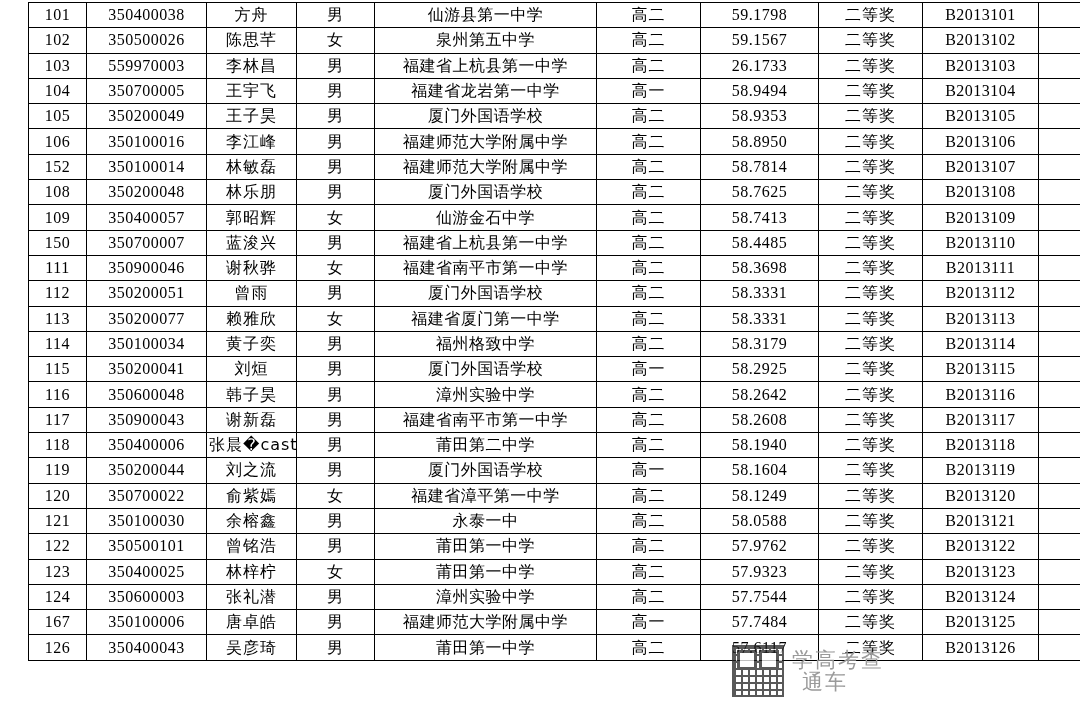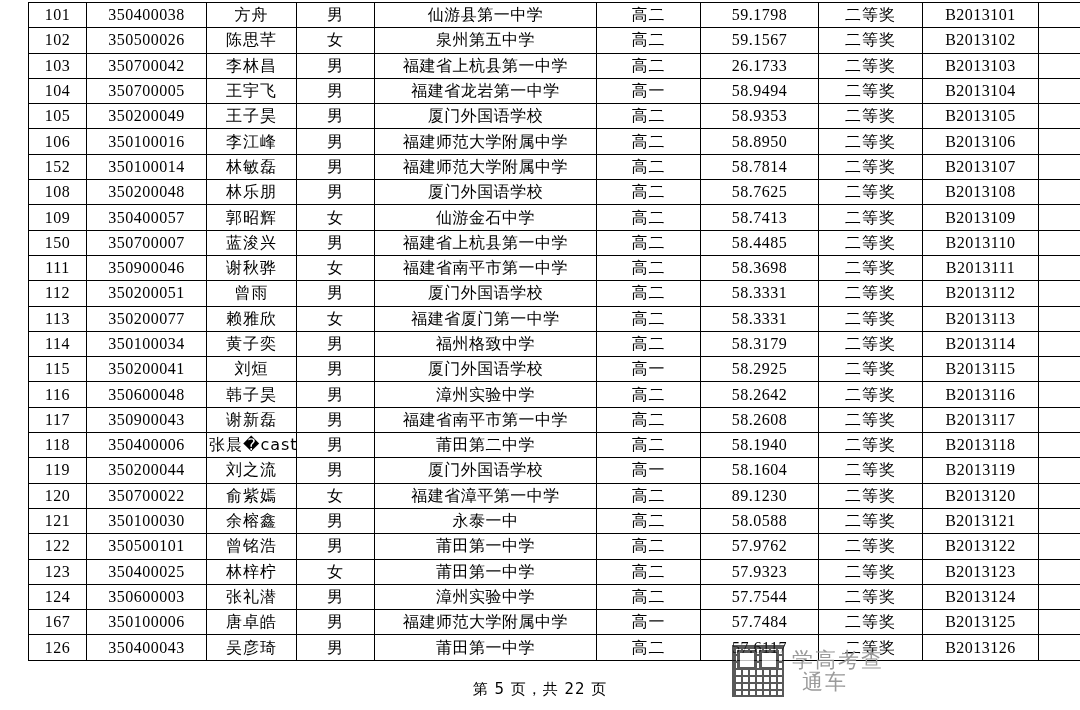--- a/index.html
+++ b/index.html
@@ -174,21 +174,21 @@
           <td class="cn">女</td>
           <td class="school">泉州第五中学</td>
           <td class="cn">高二</td>
           <td class="score">59.1567</td>
           <td class="cn">二等奖</td>
           <td class="num">B2013102</td>
           <td class="blank"></td>
         </tr>
         <tr>
           <td class="num">103</td>
-          <td class="num">350700042</td>
+          <td class="num">559970003</td>
           <td class="cn">李林昌</td>
           <td class="cn">男</td>
           <td class="school">福建省上杭县第一中学</td>
           <td class="cn">高二</td>
           <td class="score">26.1733</td>
           <td class="cn">二等奖</td>
           <td class="num">B2013103</td>
           <td class="blank"></td>
         </tr>
         <tr>
@@ -383,21 +383,21 @@
           <td class="num">B2013119</td>
           <td class="blank"></td>
         </tr>
         <tr>
           <td class="num">120</td>
           <td class="num">350700022</td>
           <td class="cn">俞紫嫣</td>
           <td class="cn">女</td>
           <td class="school">福建省漳平第一中学</td>
           <td class="cn">高二</td>
-          <td class="score">89.1230</td>
+          <td class="score">58.1249</td>
           <td class="cn">二等奖</td>
           <td class="num">B2013120</td>
           <td class="blank"></td>
         </tr>
         <tr>
           <td class="num">121</td>
           <td class="num">350100030</td>
           <td class="cn">余榕鑫</td>
           <td class="cn">男</td>
           <td class="school">永泰一中</td>
@@ -463,21 +463,20 @@
           <td class="school">莆田第一中学</td>
           <td class="cn">高二</td>
           <td class="score">57.6117</td>
           <td class="cn">二等奖</td>
           <td class="num">B2013126</td>
           <td class="blank"></td>
         </tr>
       </tbody>
   </table>
 
-  <div class="footer">第 5 页，共 22 页</div>
 
   <div class="stamp">
     <div class="qr"></div>
     <div class="wm-text">
       <div class="wm-line1">学高考查</div>
       <div class="wm-line2">通车</div>
     </div>
   </div>
 
 </div>

